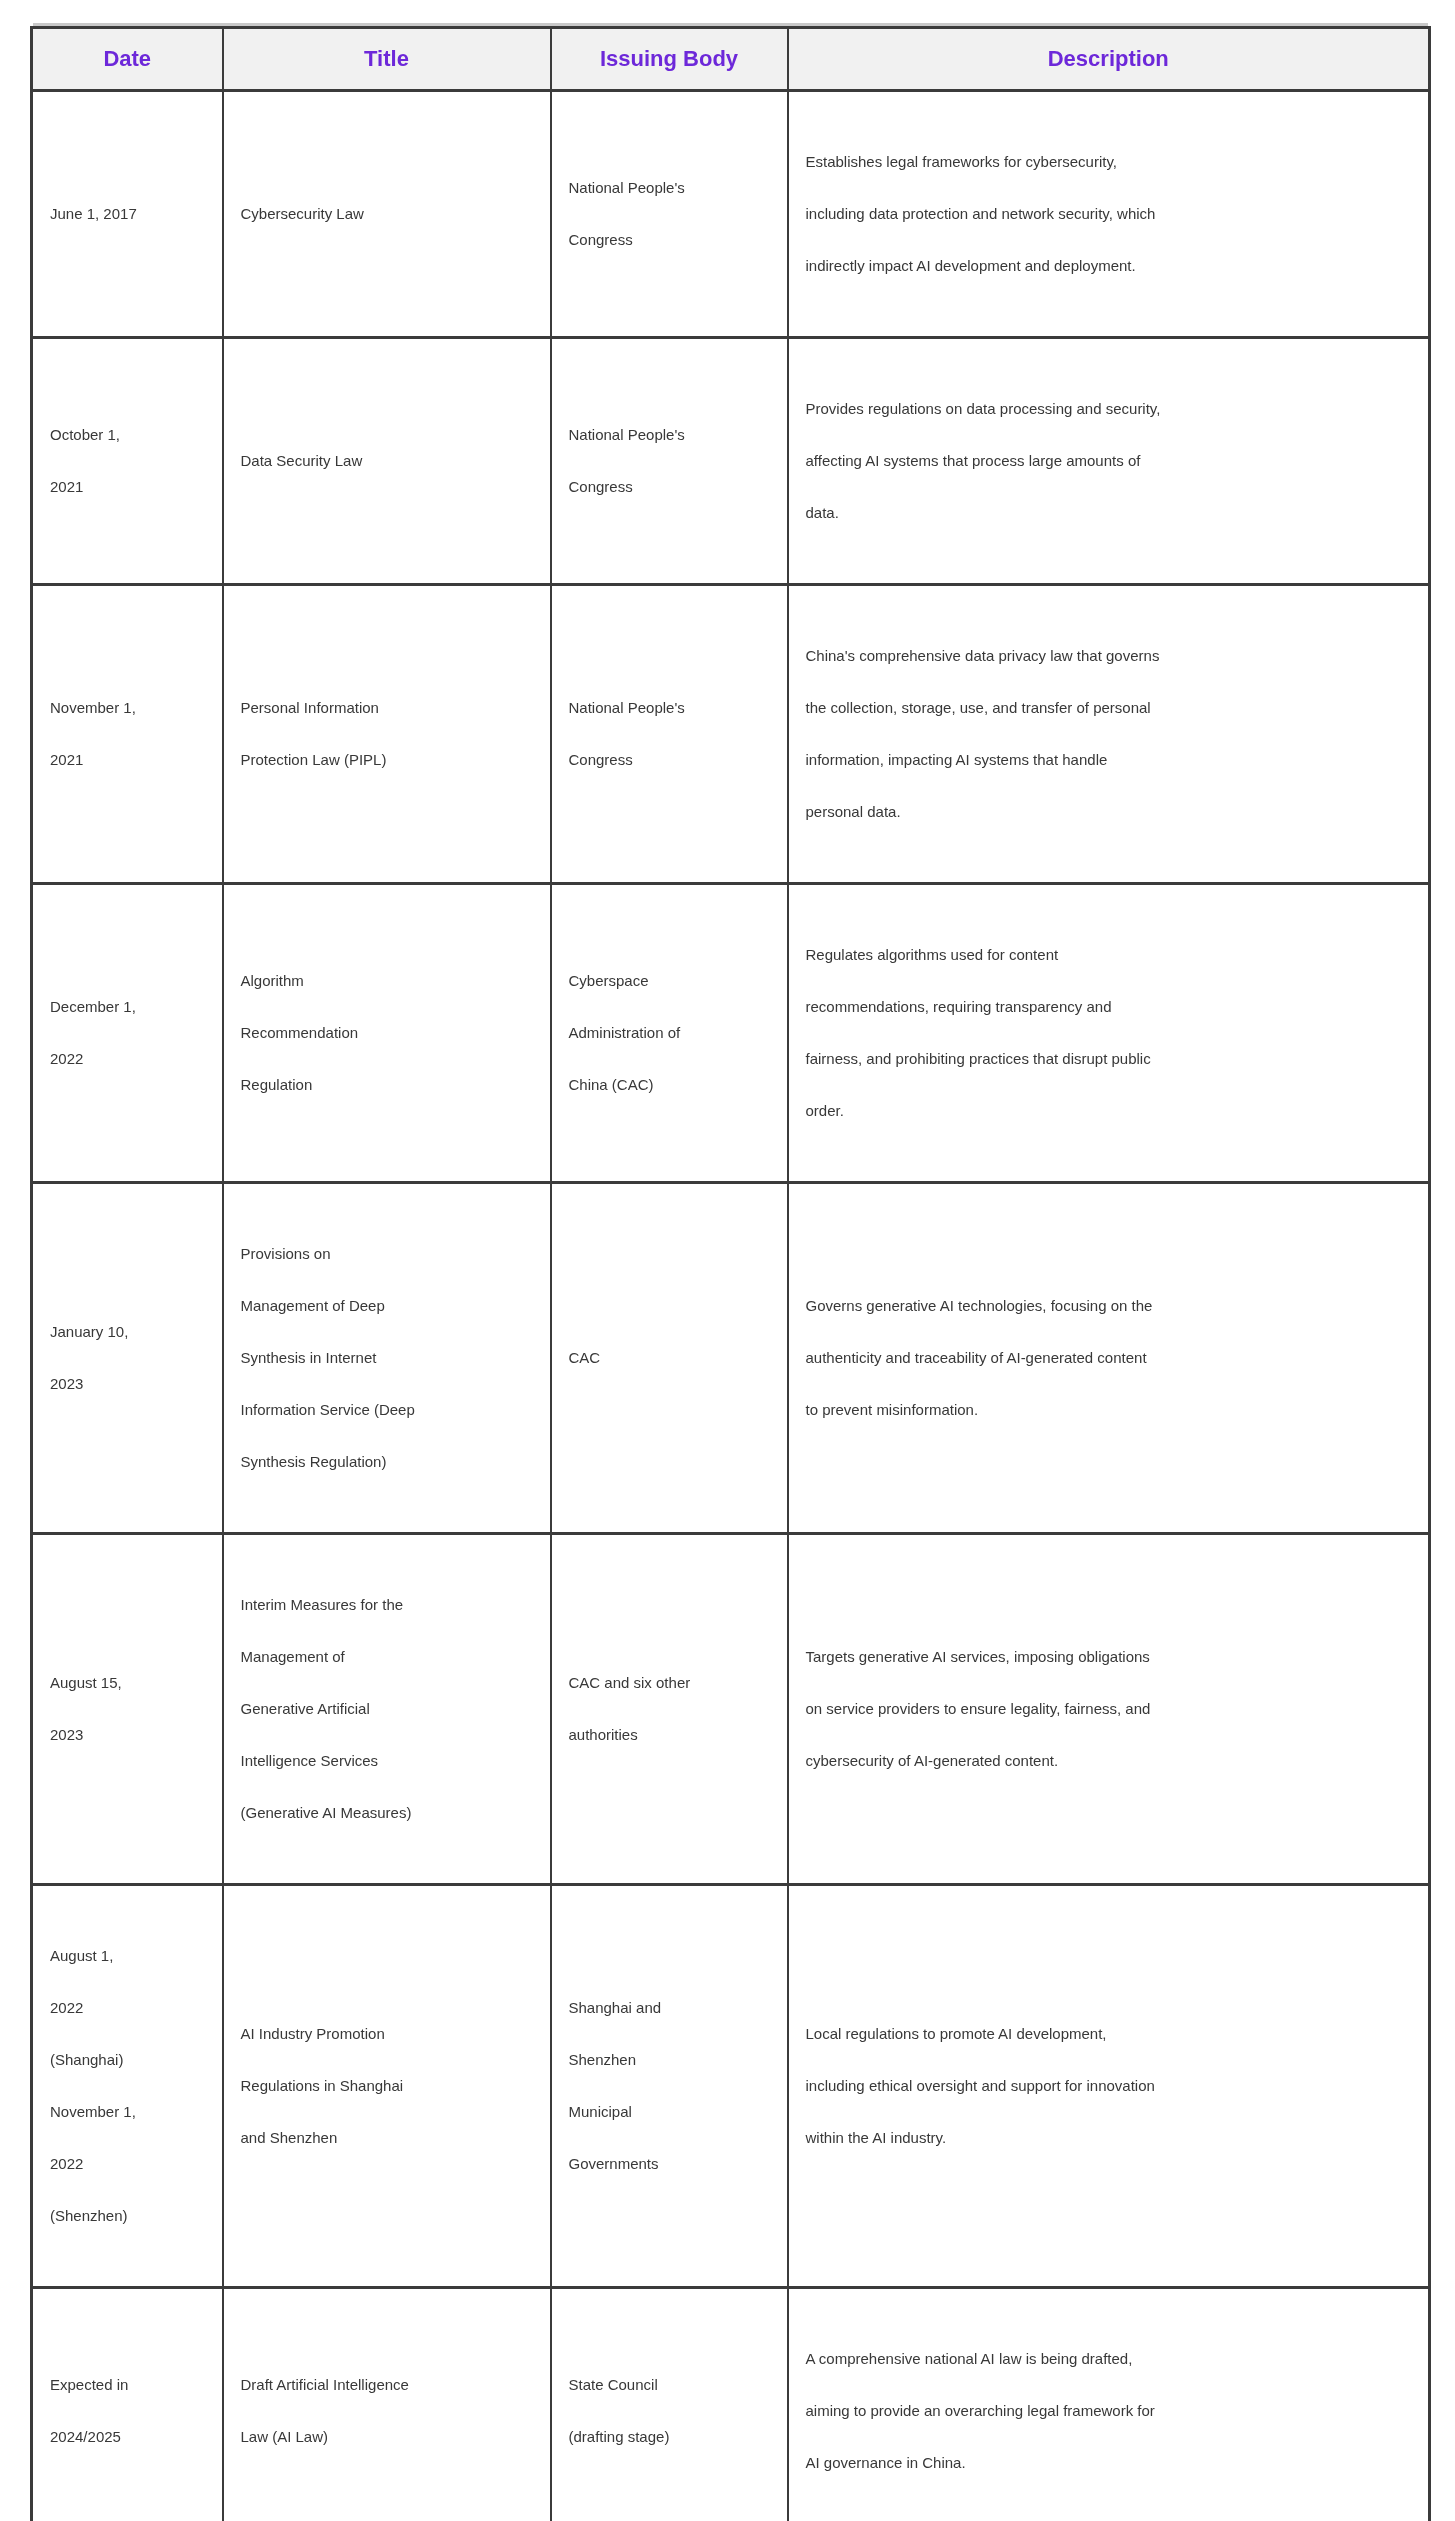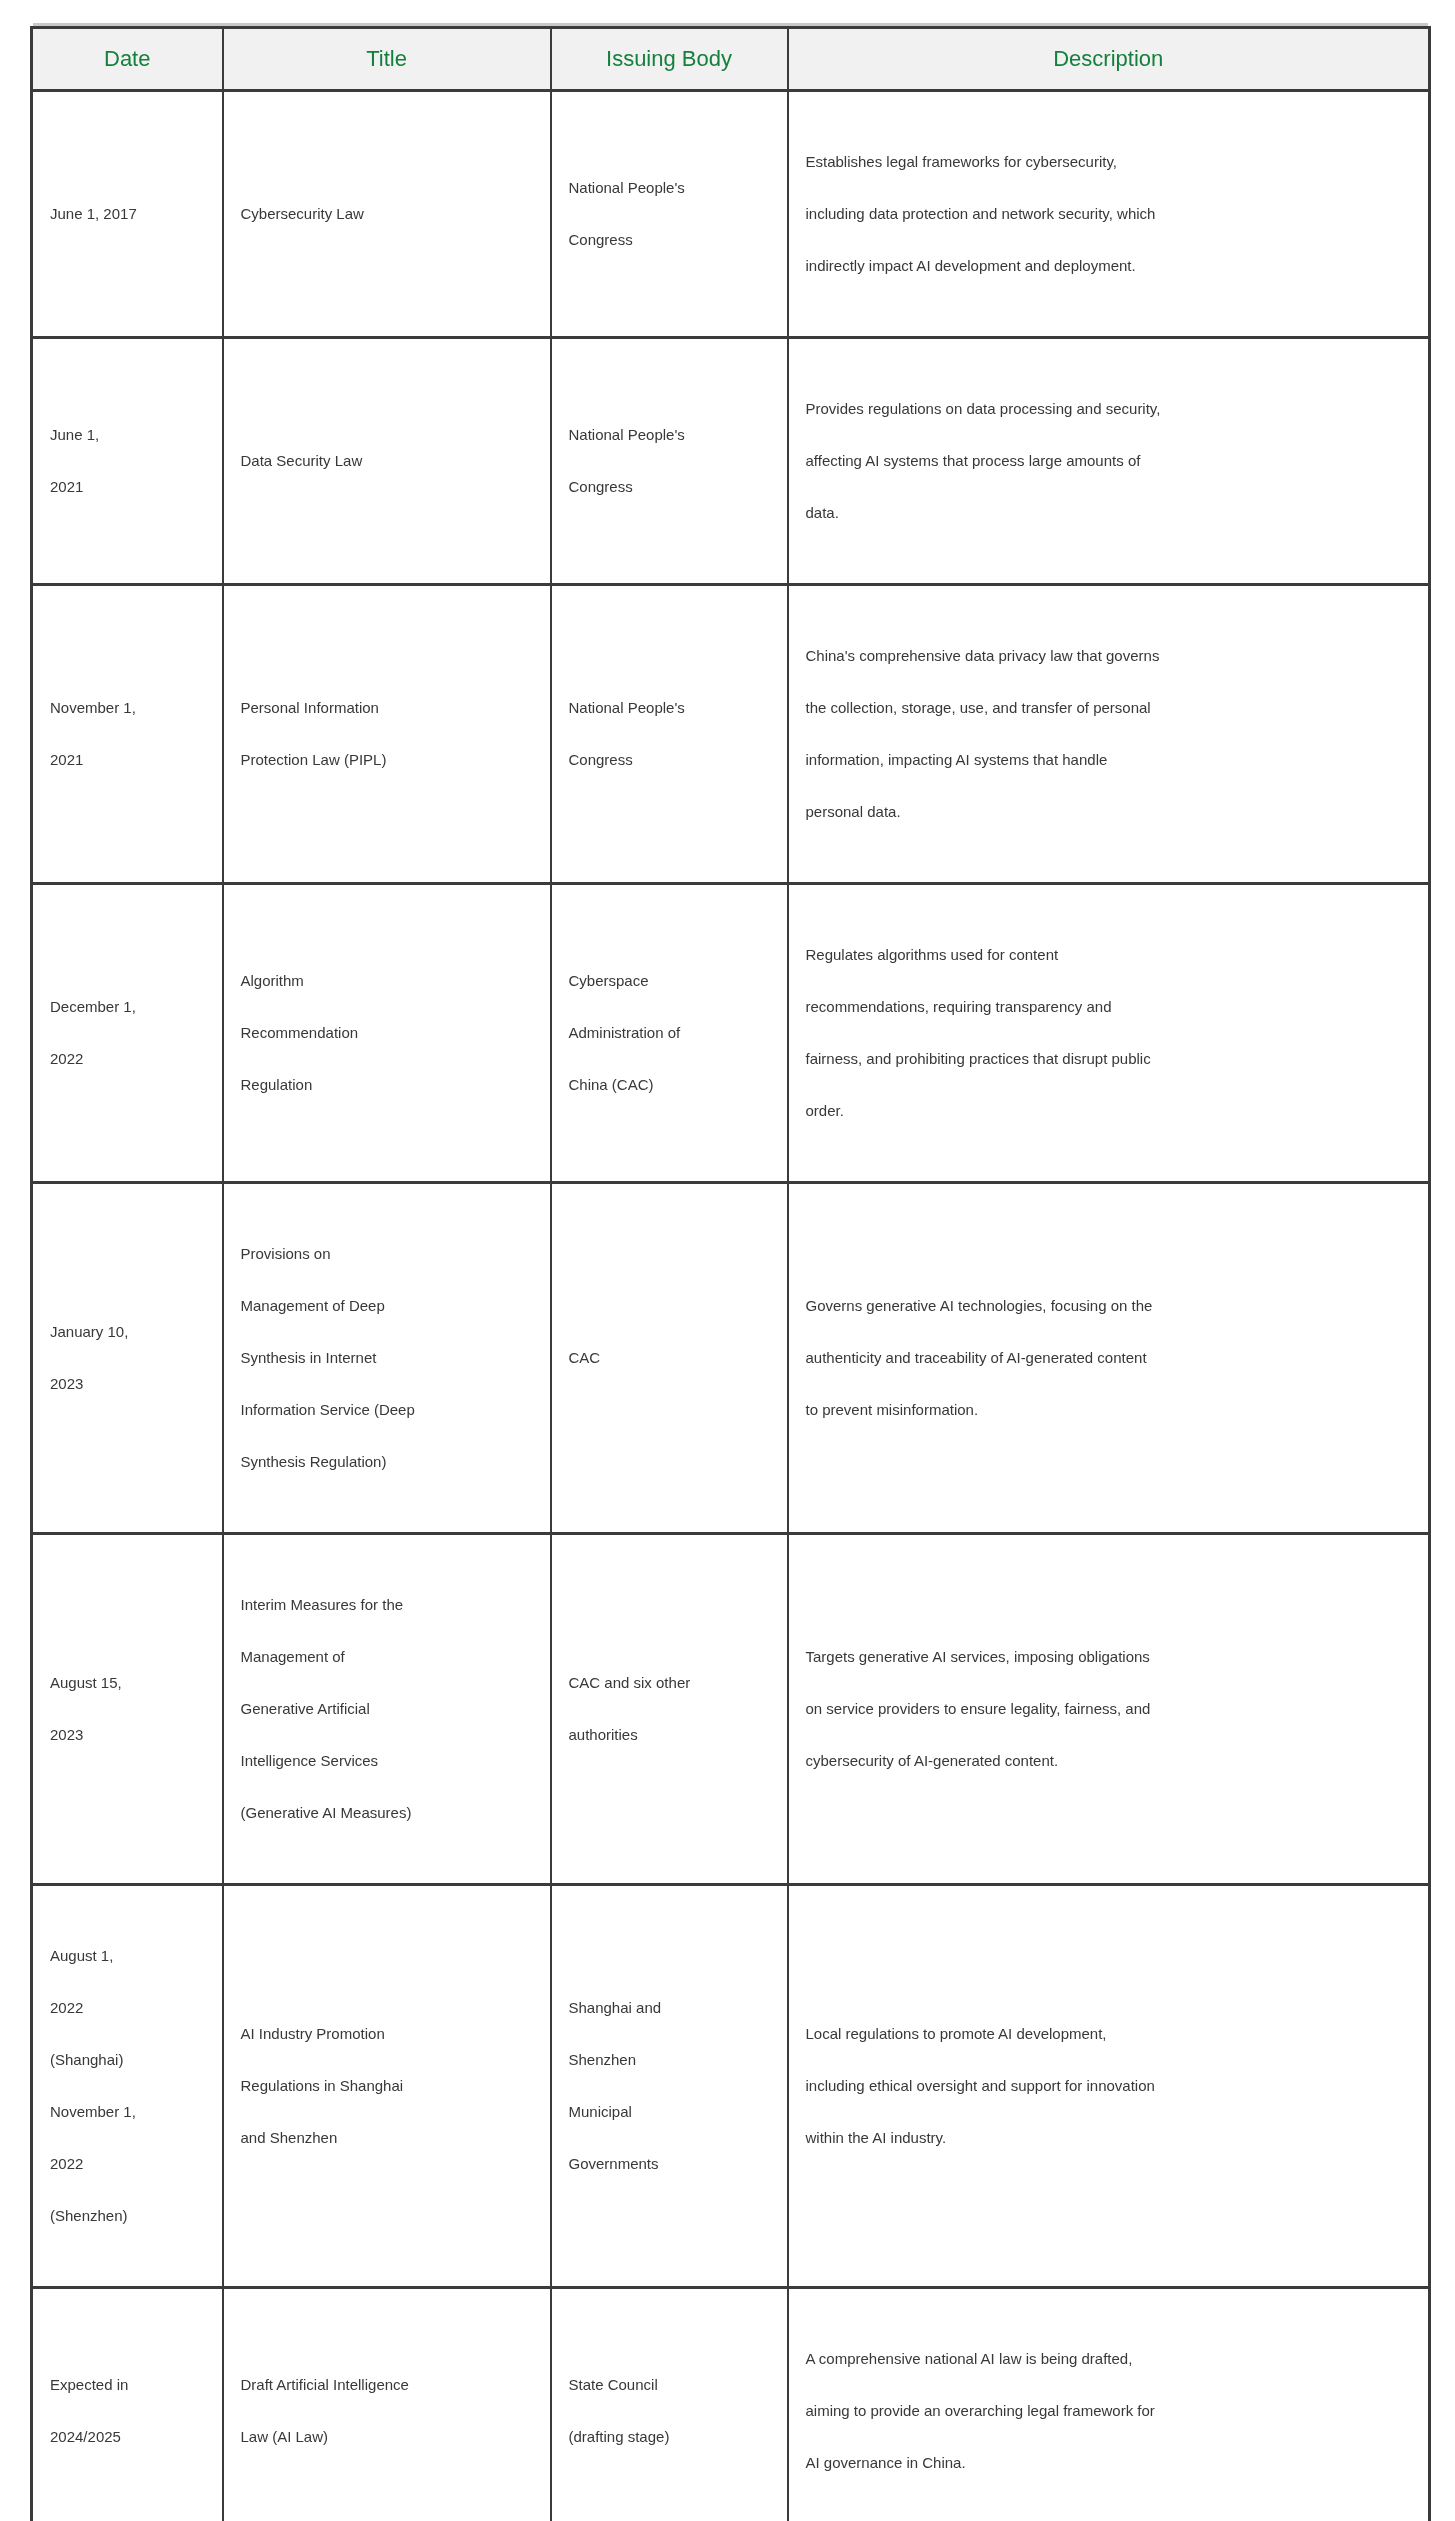--- a/index.html
+++ b/index.html
@@ -25,22 +25,22 @@
   }
   col.c-date  { width: 191px; }
   col.c-title { width: 328px; }
   col.c-body  { width: 237px; }
   col.c-desc  { width: 642px; }
   th {
     background: #f1f1f1;
     border: 2px solid #3b3b3b;
     border-bottom: 3px solid #3b3b3b;
     font-size: 22px;
-    font-weight: normal;
-    color: #15803d;
+    font-weight: bold;
+    color: #6d28d9;
     text-align: center;
     padding: 17px 10px;
     line-height: 1.2;
   }
   td {
     border: 2px solid #3b3b3b;
     border-top-width: 3px;
     border-bottom-width: 3px;
     font-size: 15px;
     color: #383838;
@@ -75,21 +75,21 @@
       <tr>
         <td>June 1, 2017</td>
         <td>Cybersecurity Law</td>
         <td>National People's
 Congress</td>
         <td>Establishes legal frameworks for cybersecurity,
 including data protection and network security, which
 indirectly impact AI development and deployment.</td>
       </tr>
       <tr>
-        <td>June 1,
+        <td>October 1,
 2021</td>
         <td>Data Security Law</td>
         <td>National People's
 Congress</td>
         <td>Provides regulations on data processing and security,
 affecting AI systems that process large amounts of
 data.</td>
       </tr>
       <tr>
         <td>November 1,

